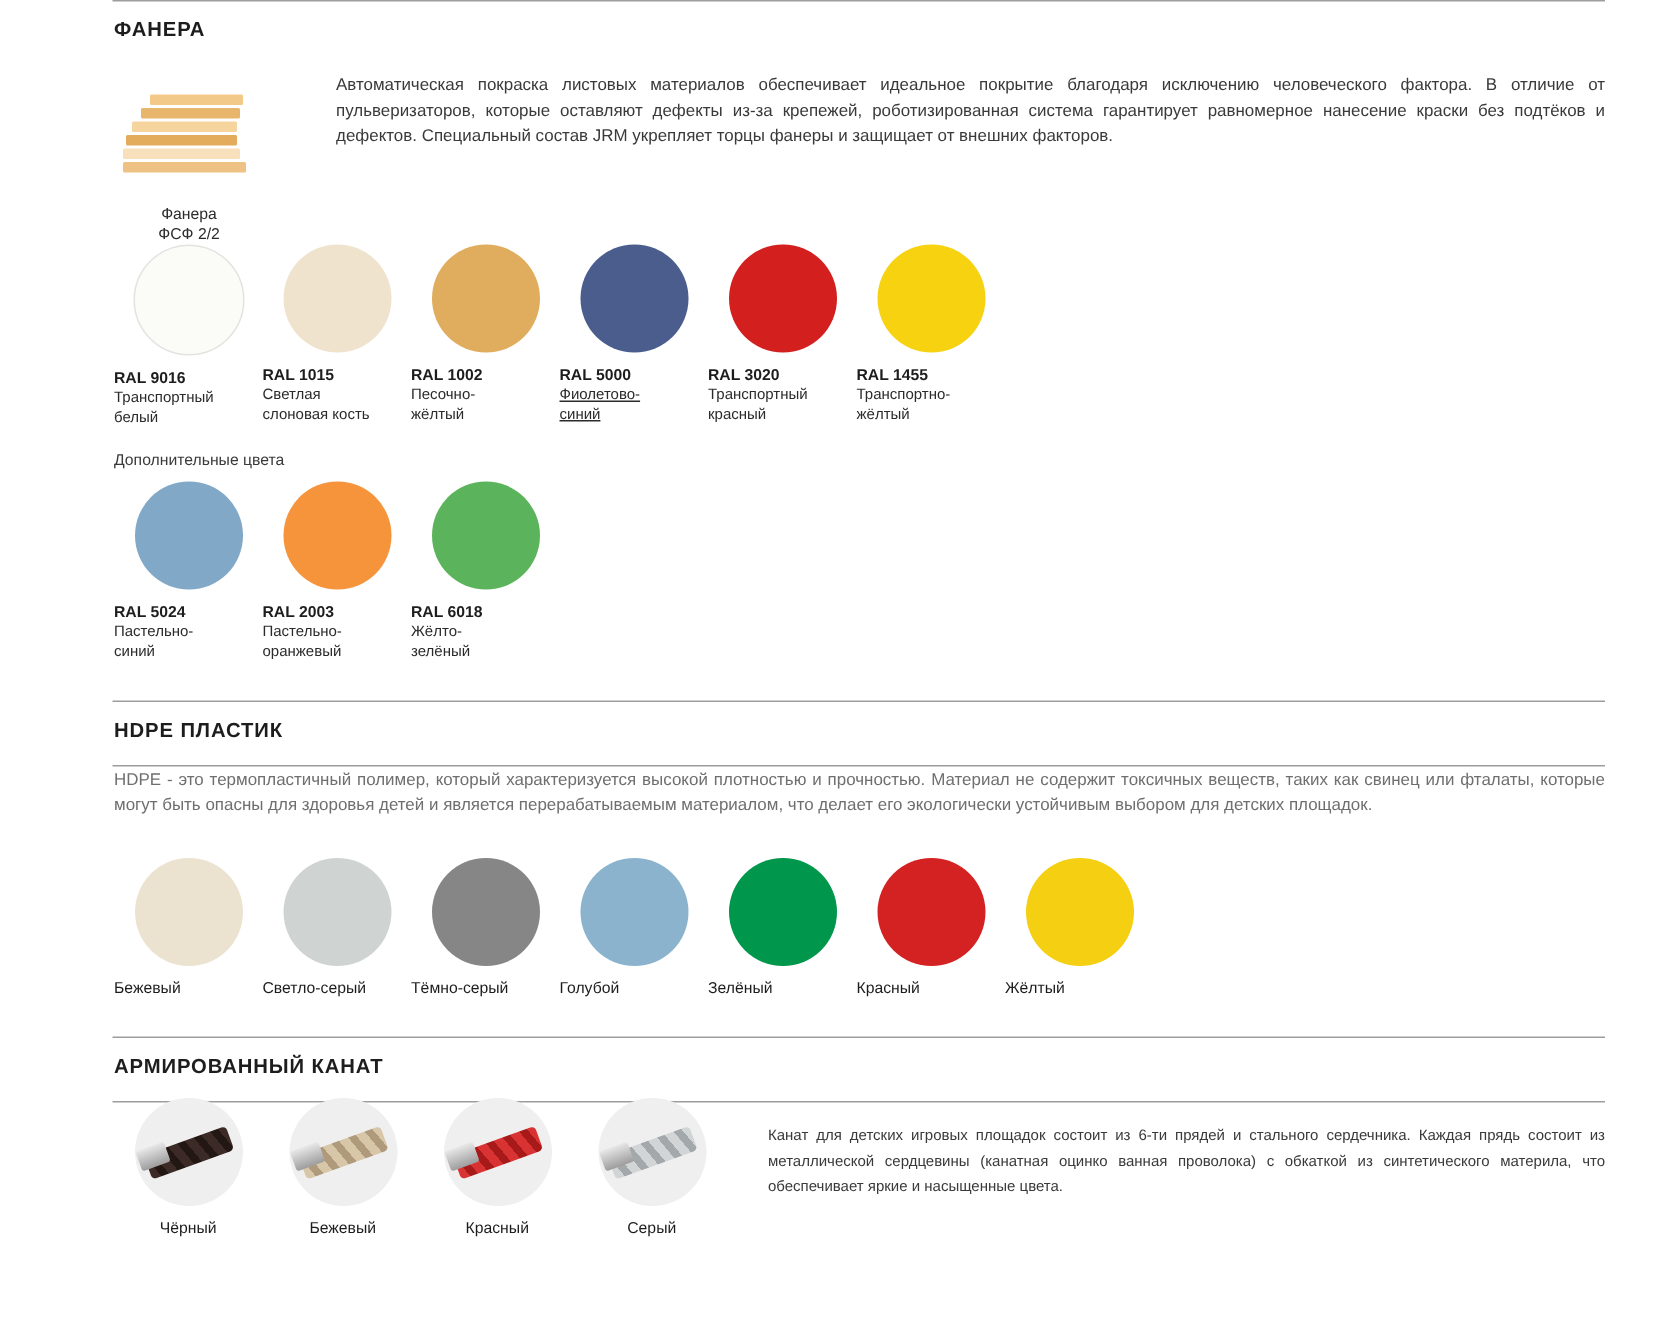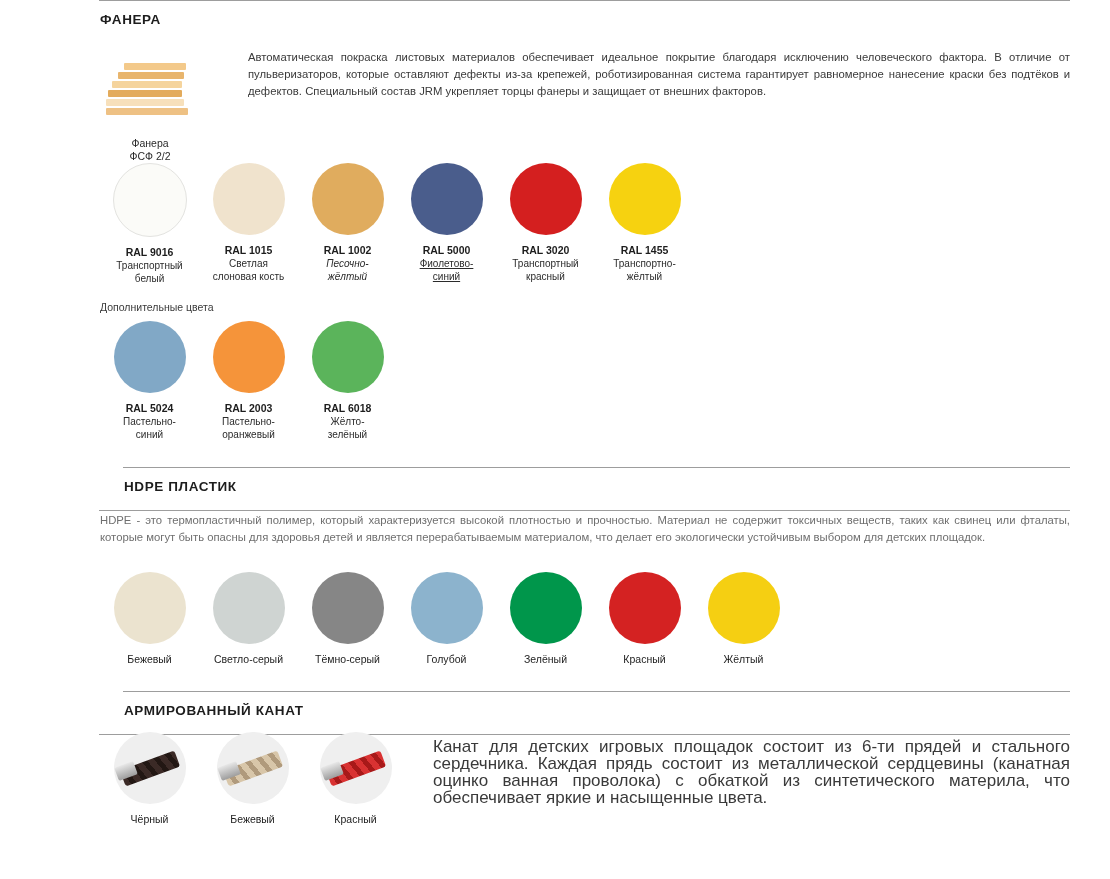--- a/index.html
+++ b/index.html
@@ -13,21 +13,21 @@
     font-family: "Liberation Sans", sans-serif;
     color: #2b2b2b;
     position: relative;
     overflow: hidden;
   }
   .page {
     position: relative;
     width: 1110px;
     height: 879px;
     box-sizing: border-box;
-    padding: 0 40px 0 100px;
+    padding: 0 40px 0 76px;
   }
 
   
   .section-head {
     position: relative;
     padding-top: 10px;
     margin-bottom: 14px;
   }
   .section-head .rule {
     position: absolute;
@@ -122,21 +122,21 @@
     font-size: 10.5px;
     color: #3a3a3a;
     margin: 16px 0 8px 0;
   }
   .swatch-row {
     display: flex;
     gap: 0;
   }
   .swatch {
     width: 99px;
-    text-align: center;
+    text-align: left;
   }
   .circle {
     width: 72px;
     height: 72px;
     border-radius: 50%;
     margin: 0 auto;
   }
   .sw-name {
     font-size: 10.5px;
     font-weight: bold;
@@ -196,31 +196,31 @@
     border-radius: 2px;
     background: linear-gradient(180deg,#e8e8e8,#9d9d9d);
   }
   .rope-cap {
     font-size: 10.5px;
     margin-top: 9px;
     color: #1d1d1d;
   }
   .rope-text {
     flex: 1;
-    font-size: 17px;
+    font-size: 10px;
     line-height: 17px;
     color: #3a3a3a;
     text-align: justify;
     padding-left: 28px;
     padding-top: 6px;
+    margin-top: 11px;
   }
 
   .sect {
     margin-top: 26px;
-    margin-left: 24px;
   }
 </style>
 </head>
 <body>
 
 <div class="page">
 
   <div class="section-head">
     <div class="rule"></div>
     <div class="section-title">ФАНЕРА</div>
@@ -259,21 +259,21 @@
     </div>
     <div class="swatch">
       <div class="circle" style="background:#f0e3cd;"></div>
       <div class="sw-name">RAL 1015</div>
       <div class="sw-desc" style="white-space:pre-line;">Светлая
 слоновая кость</div>
     </div>
     <div class="swatch">
       <div class="circle" style="background:#e0ac5e;"></div>
       <div class="sw-name">RAL 1002</div>
-      <div class="sw-desc" style="white-space:pre-line;font-style:italic;">Песочно-
+      <div class="sw-desc" style="white-space:pre-line;">Песочно-
 жёлтый</div>
     </div>
     <div class="swatch">
       <div class="circle" style="background:#4a5d8c;"></div>
       <div class="sw-name">RAL 5000</div>
       <div class="sw-desc" style="white-space:pre-line;text-decoration:underline;">Фиолетово-
 синий</div>
     </div>
     <div class="swatch">
       <div class="circle" style="background:#d41f1f;"></div>
@@ -376,17 +376,24 @@
         </div>
         <div class="rope-cap">Бежевый</div>
       </div>
       <div class="rope-item">
         <div class="rope-disc">
           <div class="rope-body" style="background:repeating-linear-gradient(70deg,#d93232 0 6px,#a81919 6px 11px);"></div>
           <div class="rope-tip"></div>
         </div>
         <div class="rope-cap">Красный</div>
       </div>
+      <div class="rope-item">
+        <div class="rope-disc">
+          <div class="rope-body" style="background:repeating-linear-gradient(70deg,#d2d5d6 0 6px,#a3a8aa 6px 11px);"></div>
+          <div class="rope-tip"></div>
+        </div>
+        <div class="rope-cap">Серый</div>
+      </div>
     </div>
     <div class="rope-text">Канат для детских игровых площадок состоит из 6-ти прядей и стального сердечника. Каждая прядь состоит из металлической сердцевины (канатная оцинко ванная проволока) с обкаткой из синтетического материла, что обеспечивает яркие и насыщенные цвета.</div>
   </div>
 
 </div>
 
 </body></html>

